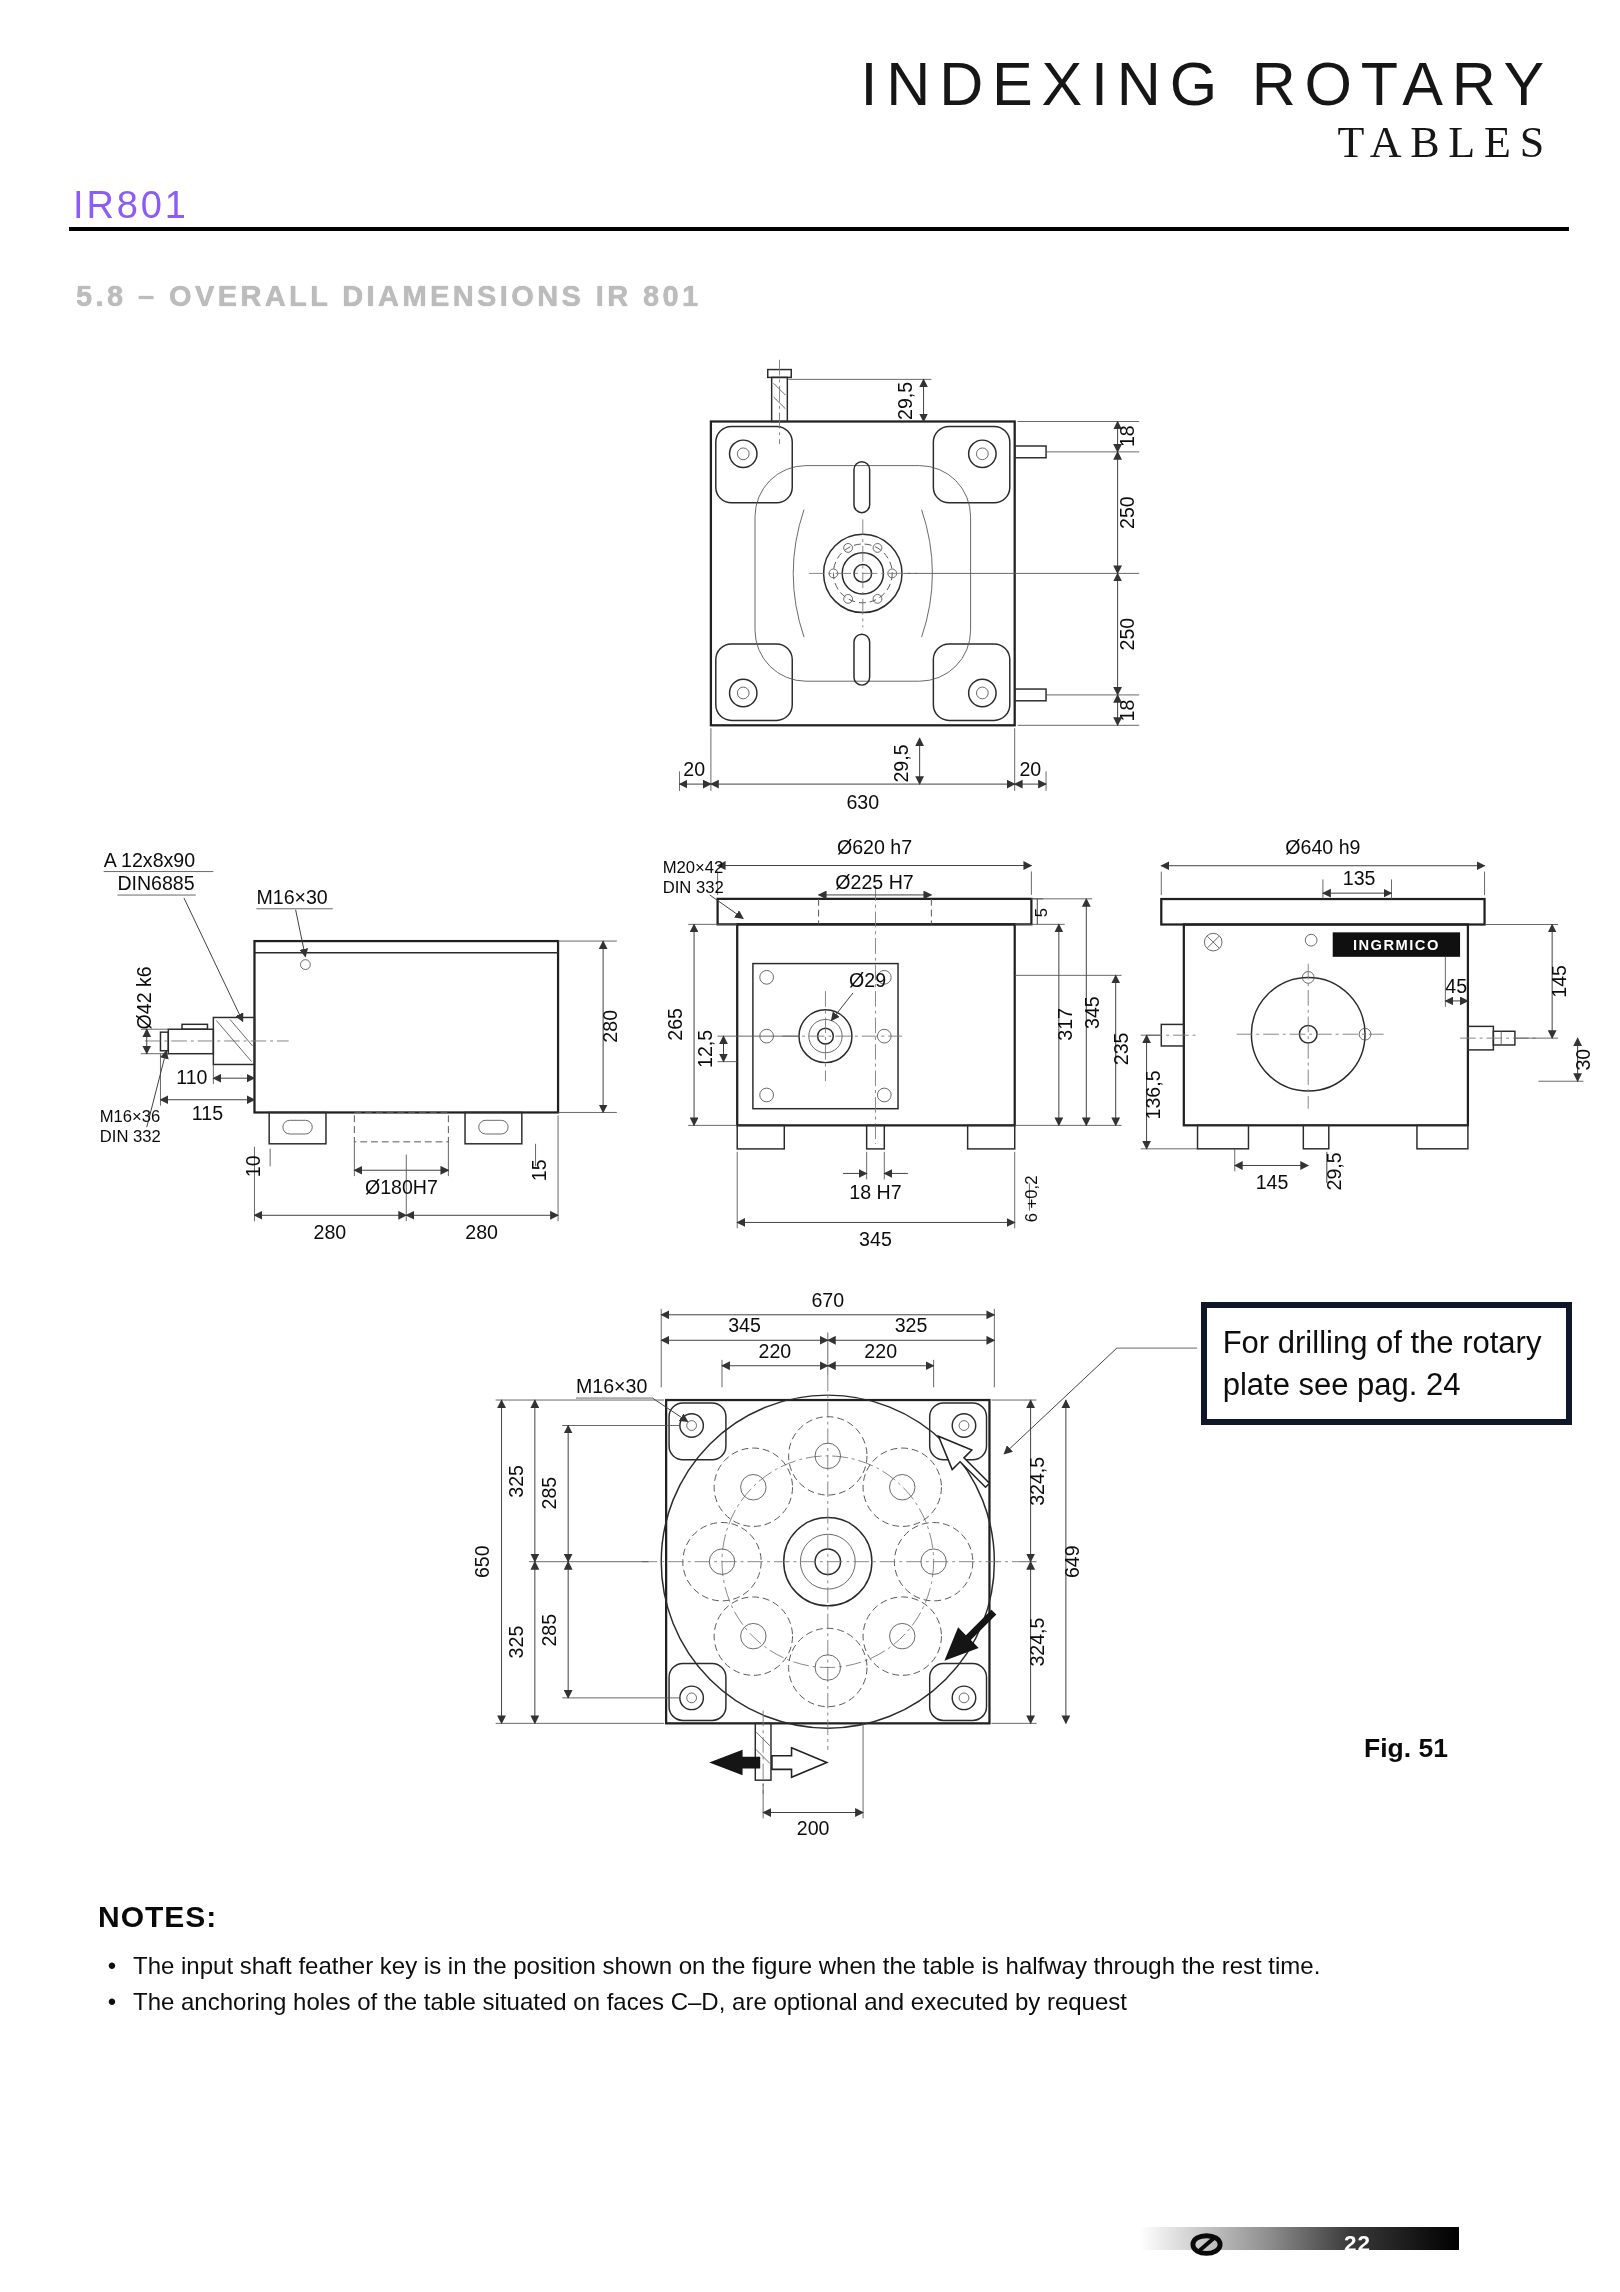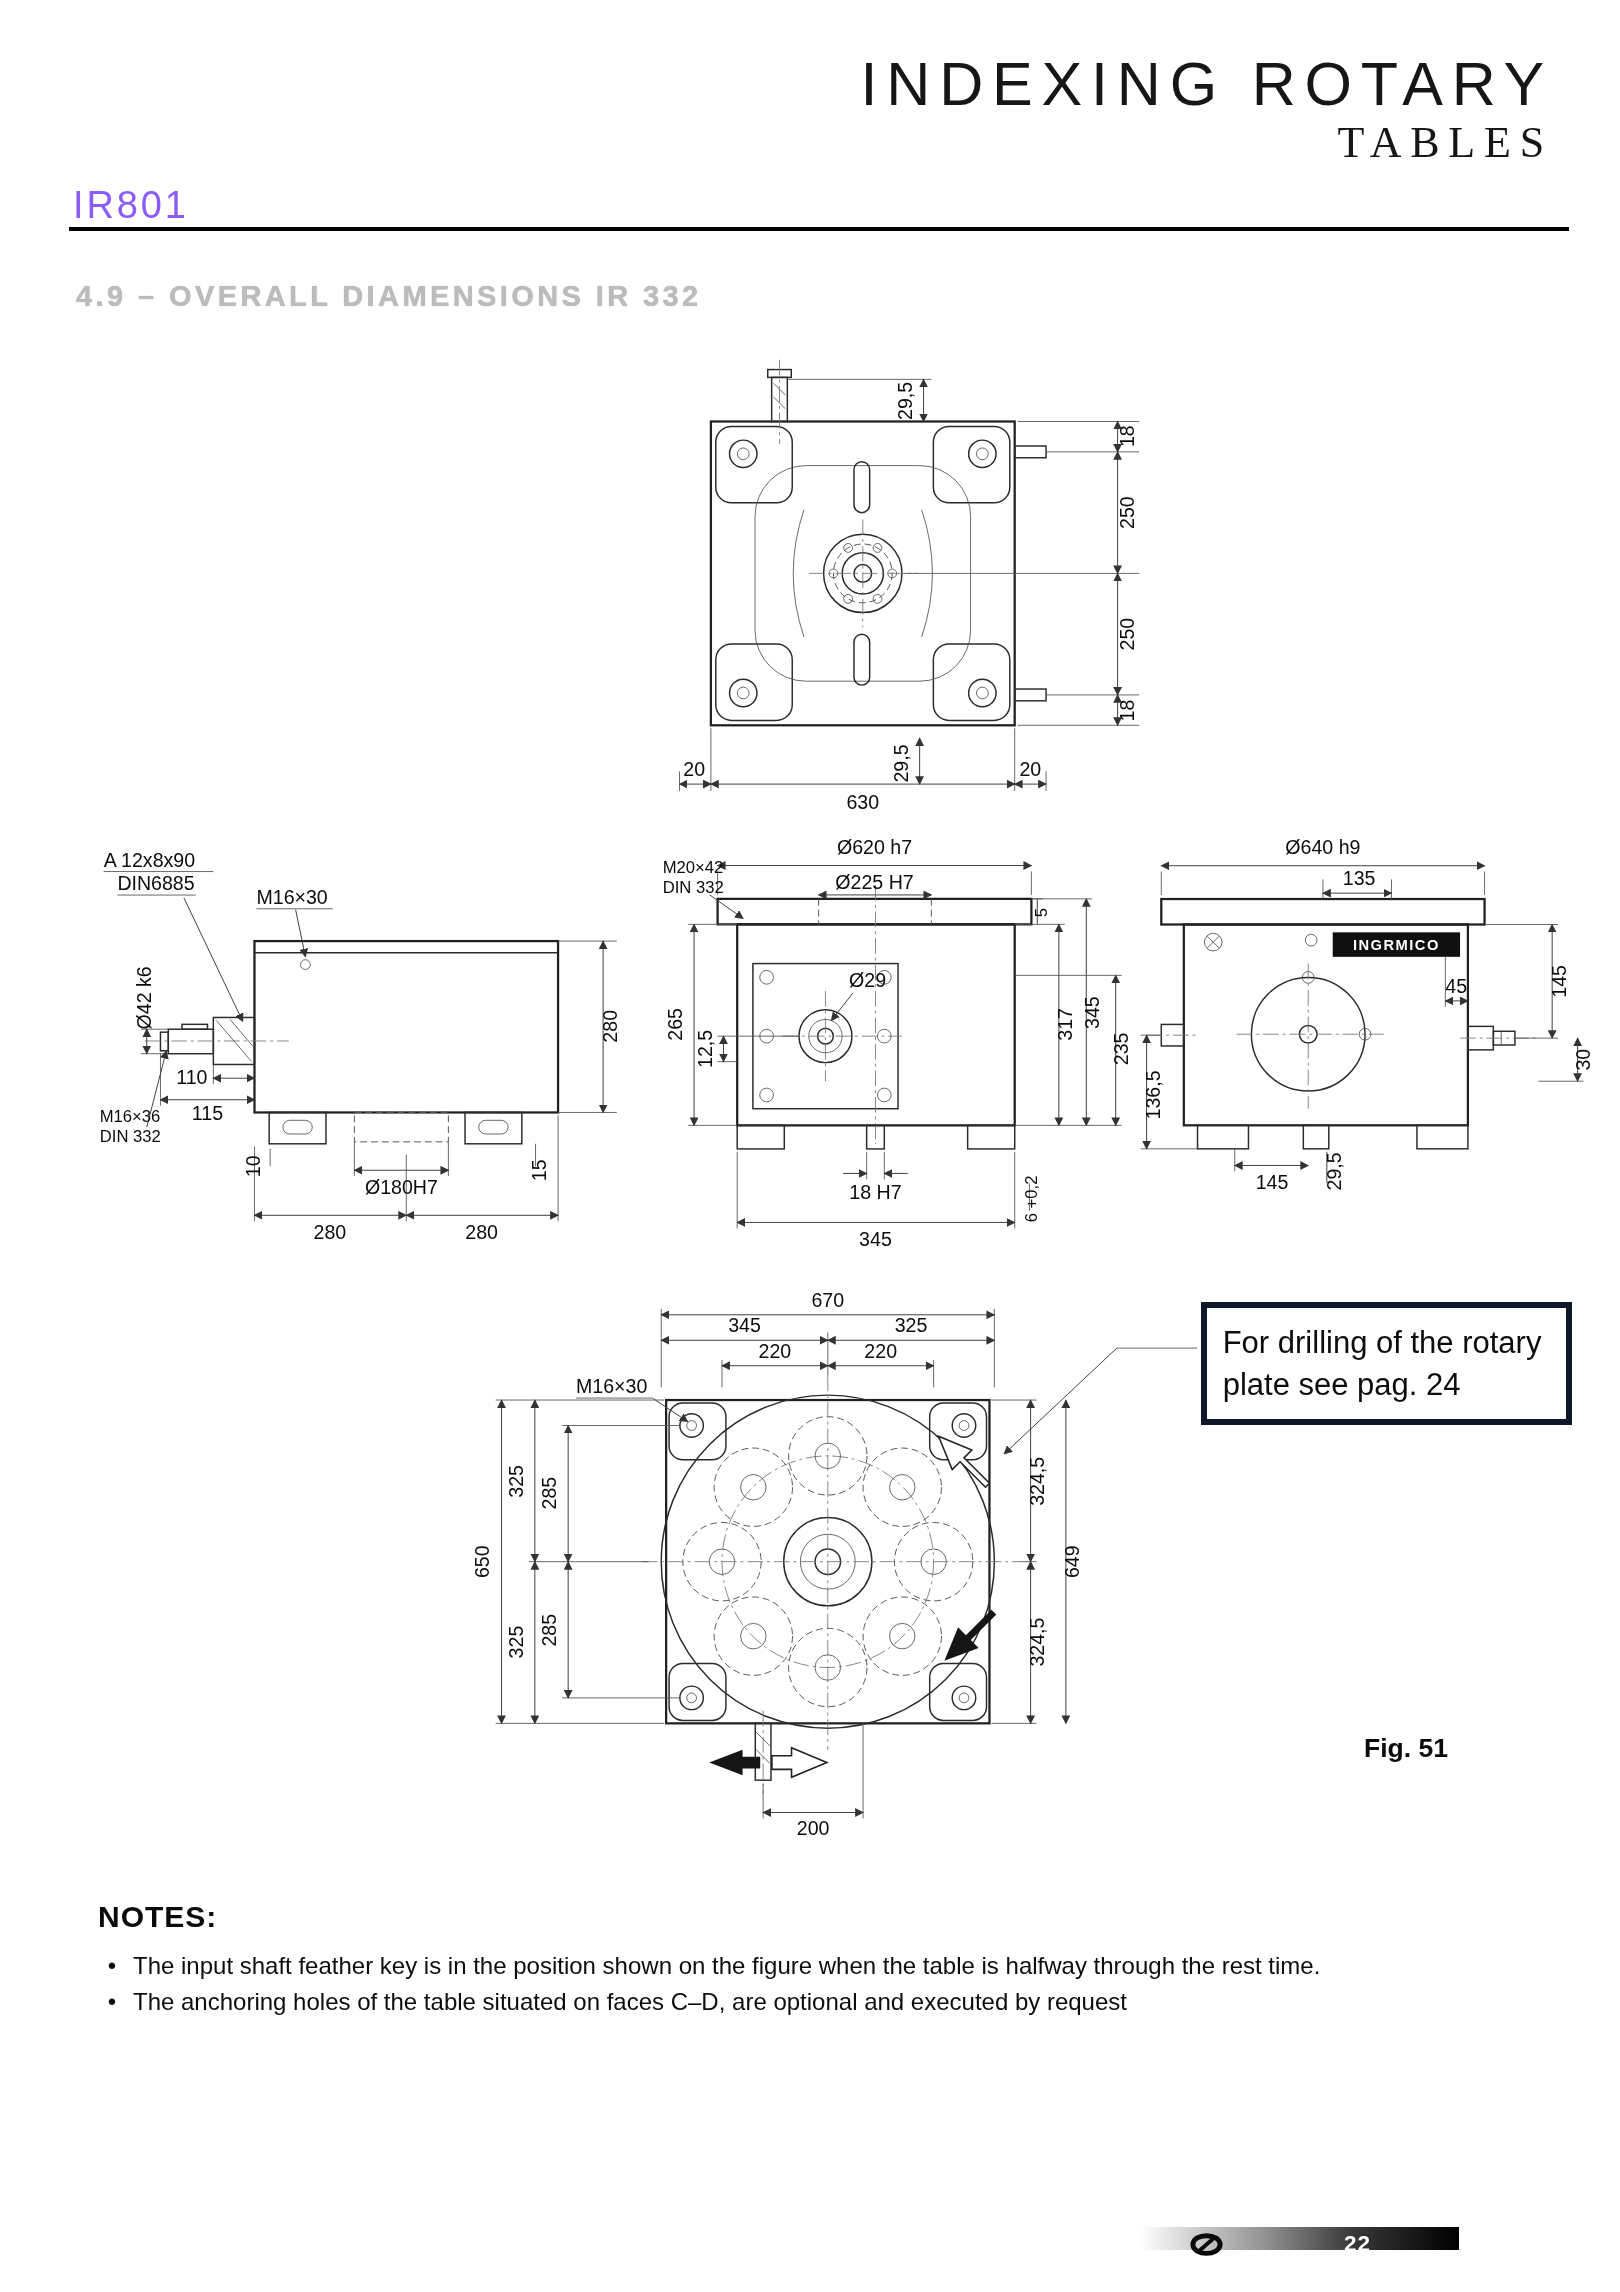--- a/index.html
+++ b/index.html
@@ -46,21 +46,21 @@
 <body>
 
 <div class="page">
 
   <div class="brand">
     <div class="l1">INDEXING ROTARY</div>
     <div class="l2">TABLES</div>
   </div>
   <div class="model">IR801</div>
   <div class="rule"></div>
-  <div class="sec-title">4.9 – OVERALL DIAMENSIONS IR 332</div>
+  <div class="sec-title">5.8 – OVERALL DIAMENSIONS IR 801</div>
 
   <svg class="dwg" style="left:608px;top:348px" width="588" height="490" viewBox="0 0 600 500">
     <defs>
         <marker id="mA" viewBox="0 0 10 10" refX="9" refY="5" markerWidth="9" markerHeight="9" orient="auto-start-reverse">
           <path d="M0,0 L10,5 L0,10 z" fill="#333"></path>
         </marker>
       </defs>
     <g>
       <rect x="105" y="75" width="310" height="310" class="s2"></rect>
       <rect x="110" y="80" width="78" height="78" rx="16" class="s1"></rect>

